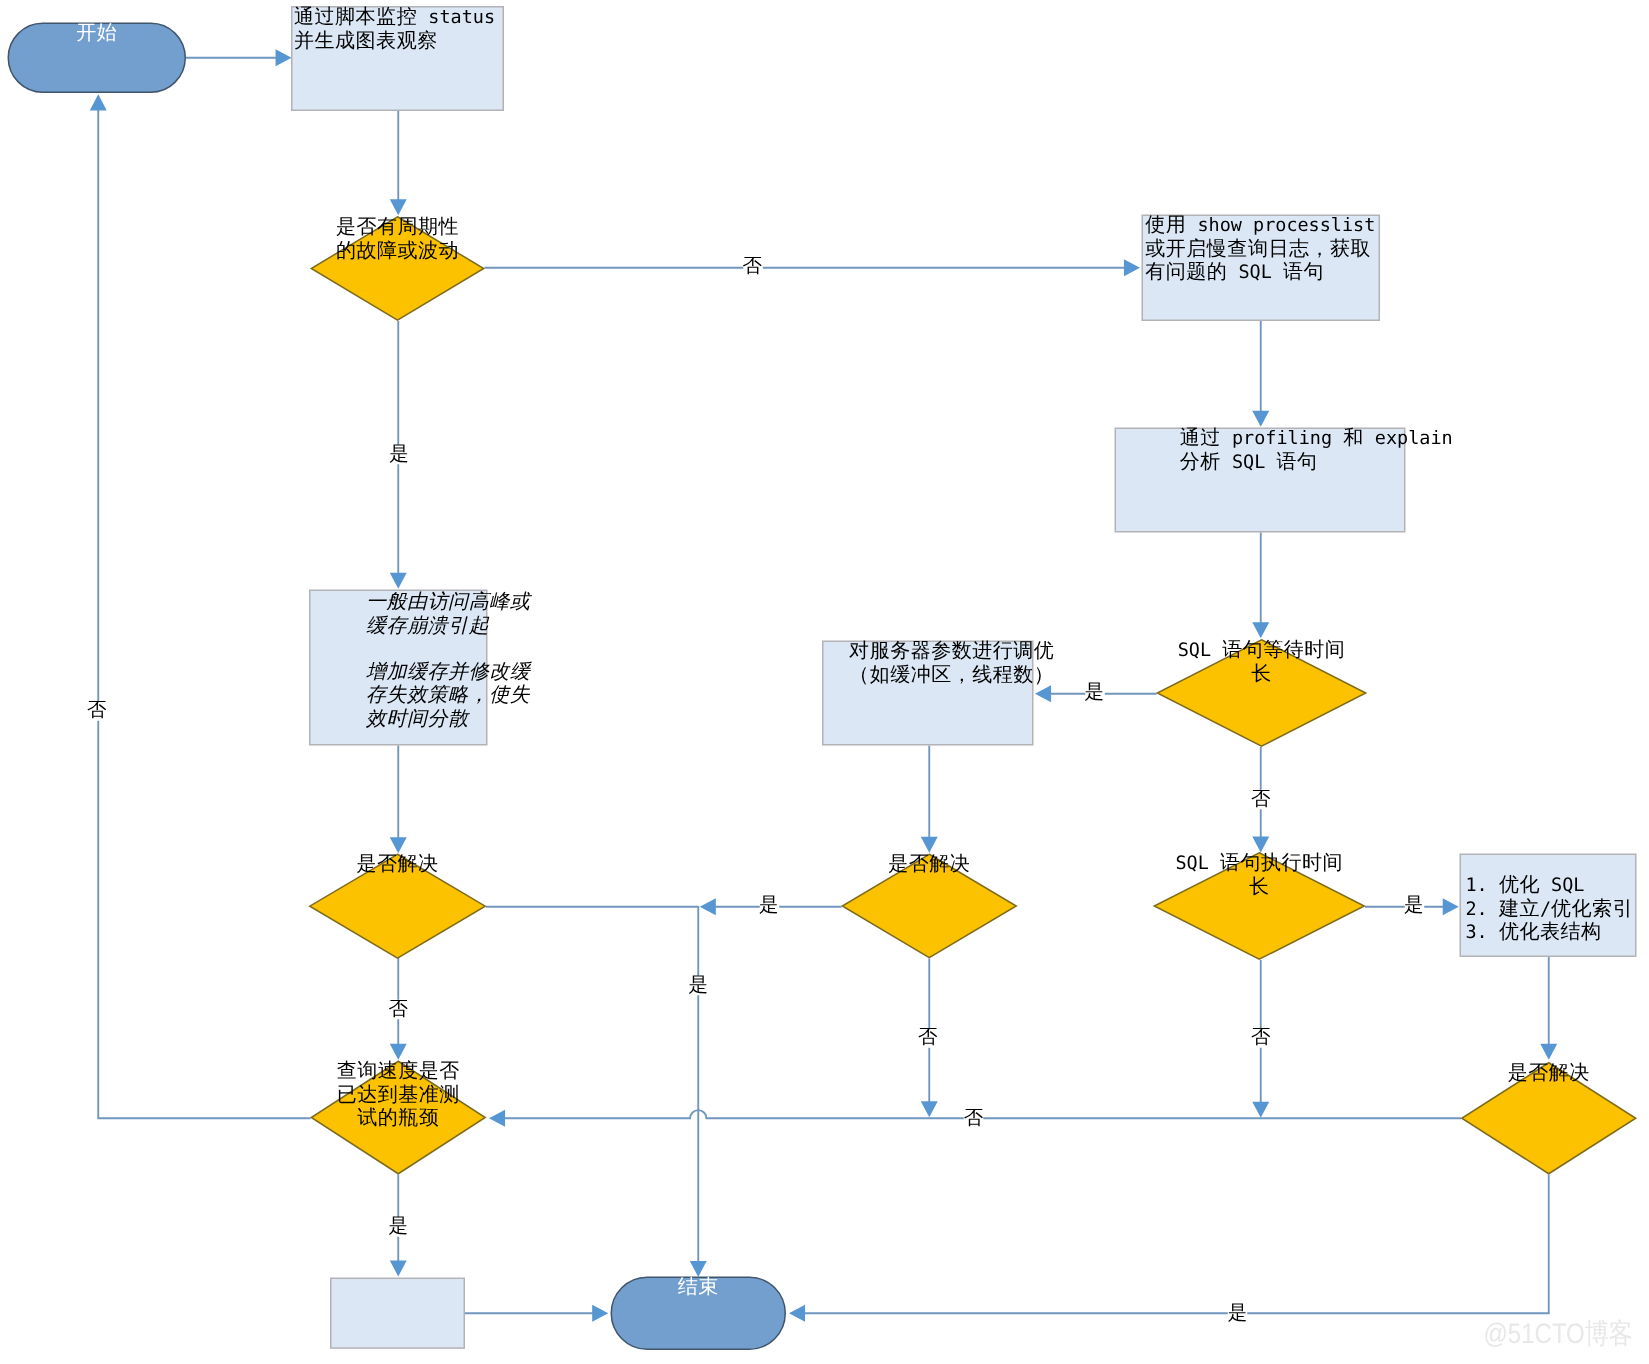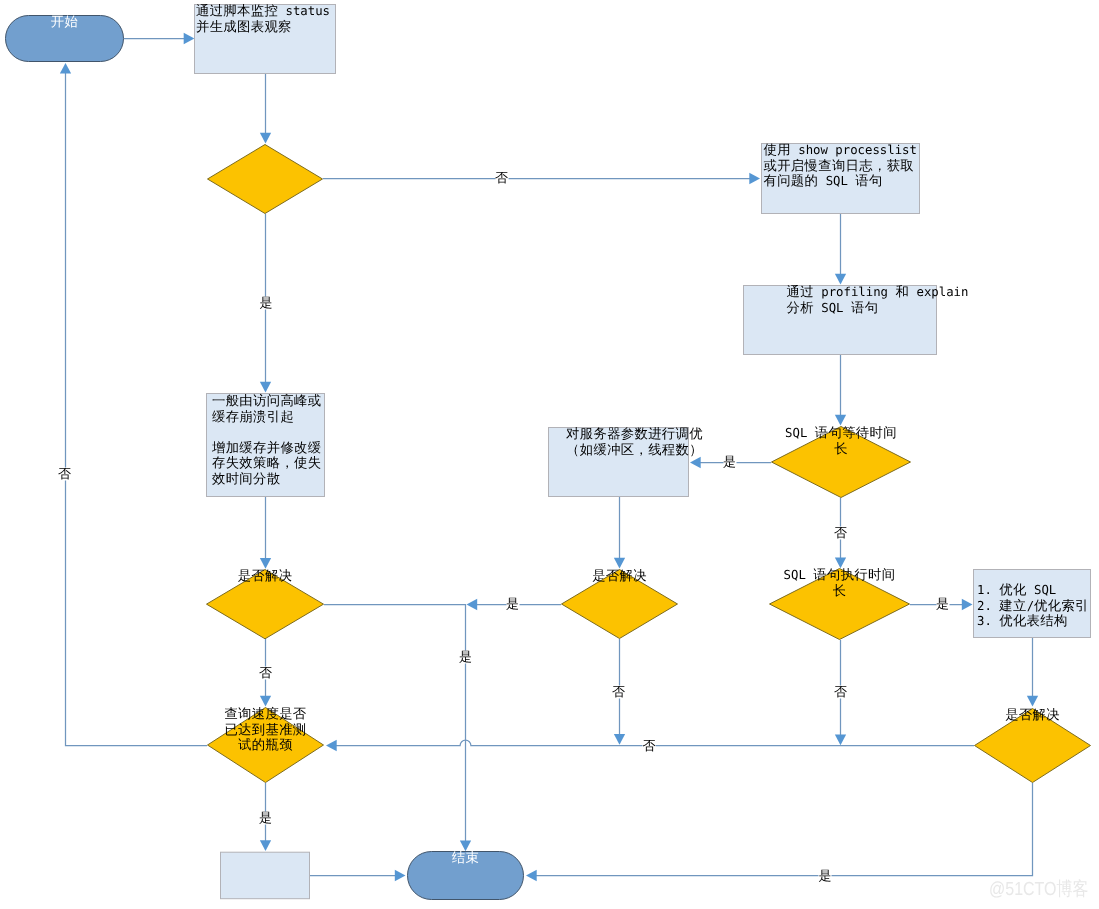--- a/index.html
+++ b/index.html
@@ -92,26 +92,28 @@
       <rect x="973.5" y="569.5" width="117" height="68" fill="#dbe7f4" stroke="#b2b2b7" stroke-width="1"></rect>
       <polygon points="265.5,707.5 323.5,745 265.5,782.5 207.5,745" fill="#fcc200" stroke="#7d6b1d" stroke-width="1"></polygon>
       <polygon points="1032.5,708.5 1090.5,745.5 1032.5,782.5 974.5,745.5" fill="#fcc200" stroke="#7d6b1d" stroke-width="1"></polygon>
       <rect x="220.5" y="852.2" width="89" height="46.5" fill="#dbe7f4" stroke="#b2b2b7" stroke-width="1"></rect>
       <rect x="407.5" y="851.5" width="116" height="48" rx="24" ry="24" fill="#729fce" stroke="#41556b" stroke-width="1"></rect>
     </svg>
   <div id="labels">
       <div class="node-label term" style="left: 5px; top: 15px; width: 119px; height: 47px;"><span class="tx">开始</span></div>
       <div class="node-label  left" style="padding: 0px 2px; left: 194px; top: 4px; width: 142px; height: 70px;"><span class="tx">通过脚本监控<span class="ltn"> status</span>
 并生成图表观察</span></div>
+      <div class="node-label " style="left: 207px; top: 144px; width: 116px; height: 70px;"><span class="tx">是否有周期性
+的故障或波动</span></div>
       <div class="node-label  left" style="padding: 0px 2.5px; left: 761px; top: 143px; width: 159px; height: 71px;"><span class="tx">使用<span class="ltn"> show processlist</span>
 或开启慢查询日志，获取
 有问题的<span class="ltn"> SQL </span>语句</span></div>
       <div class="node-label  left" style="padding: 0px 1.5px; left: 785px; top: 285px; width: 194px; height: 70px;"><span class="tx">通过<span class="ltn"> profiling </span>和<span class="ltn"> explain</span>
 分析<span class="ltn"> SQL </span>语句</span></div>
-      <div class="node-label  left" style="padding: 0px 6px; transform: translateY(1.2px); left: 206px; top: 393px; width: 119px; height: 104px;"><span class="tx">一般由访问高峰或
+      <div class="node-label  left" style="padding: 0px 20px; transform: translateY(1.2px); left: 224px; top: 393px; width: 119px; height: 104px; font-style: italic;"><span class="tx">一般由访问高峰或
 缓存崩溃引起
 
 增加缓存并修改缓
 存失效策略，使失
 效时间分散</span></div>
       <div class="node-label " style="left: 548px; top: 427px; width: 141px; height: 70px; margin-left: 16px;"><span class="tx">对服务器参数进行调优
 （如缓冲区，线程数）</span></div>
       <div class="node-label " style="left: 771px; top: 426px; width: 140px; height: 72px;"><span class="tx"><span class="ltn">SQL </span>语句等待时间
 长</span></div>
       <div class="node-label " style="left: 206px; top: 569px; width: 118px; height: 70.3px;"><span class="tx">是否解决</span></div>

